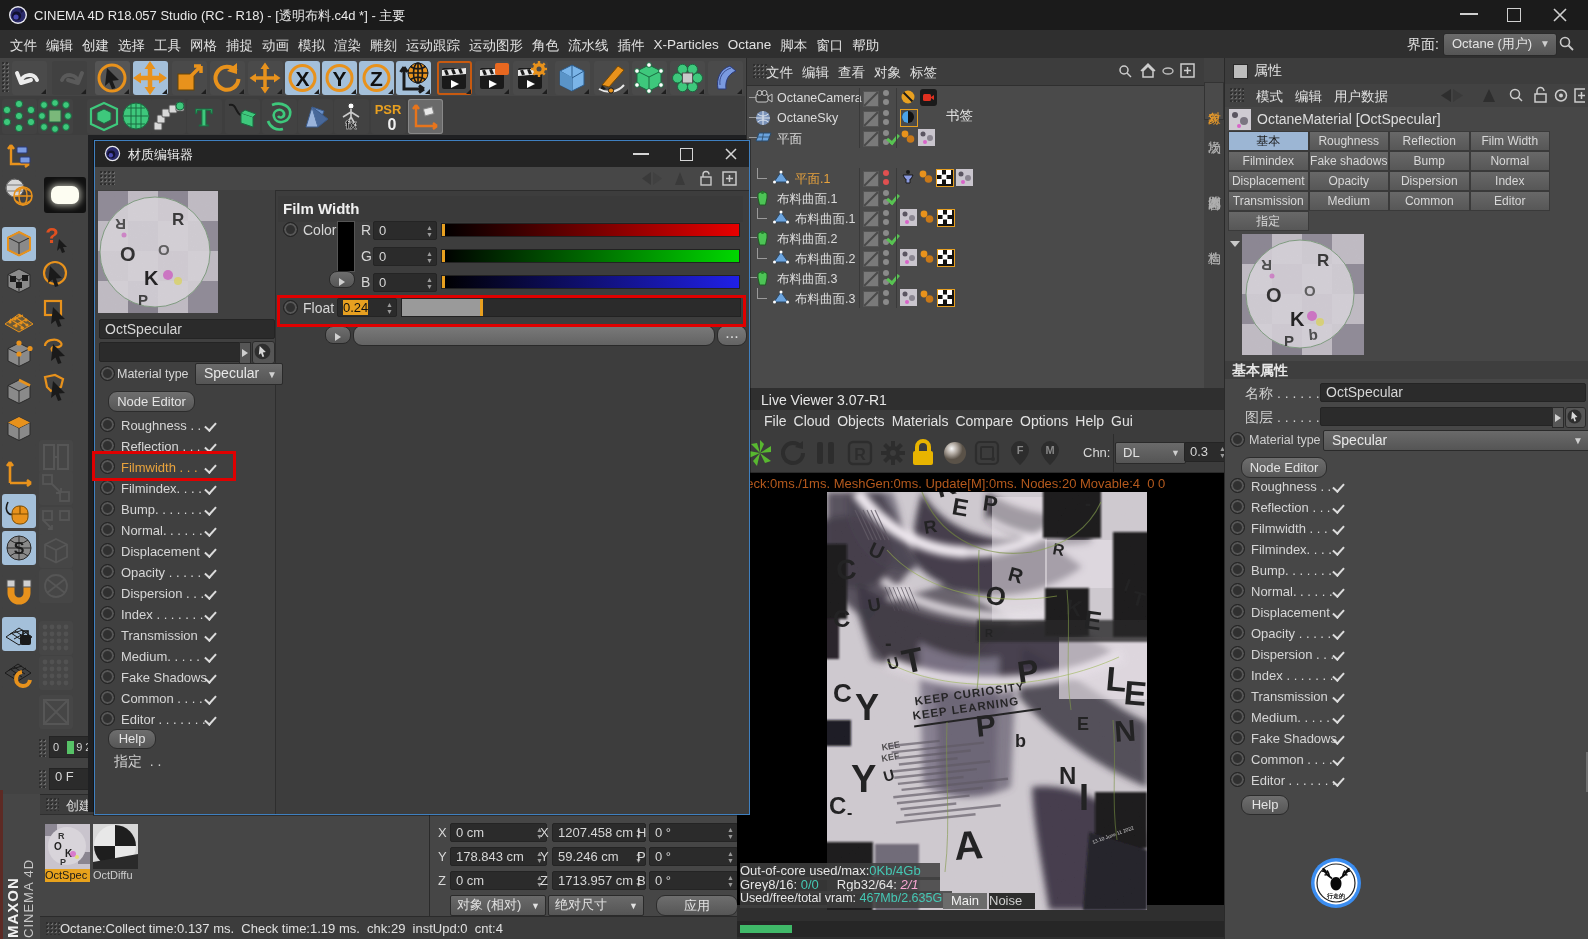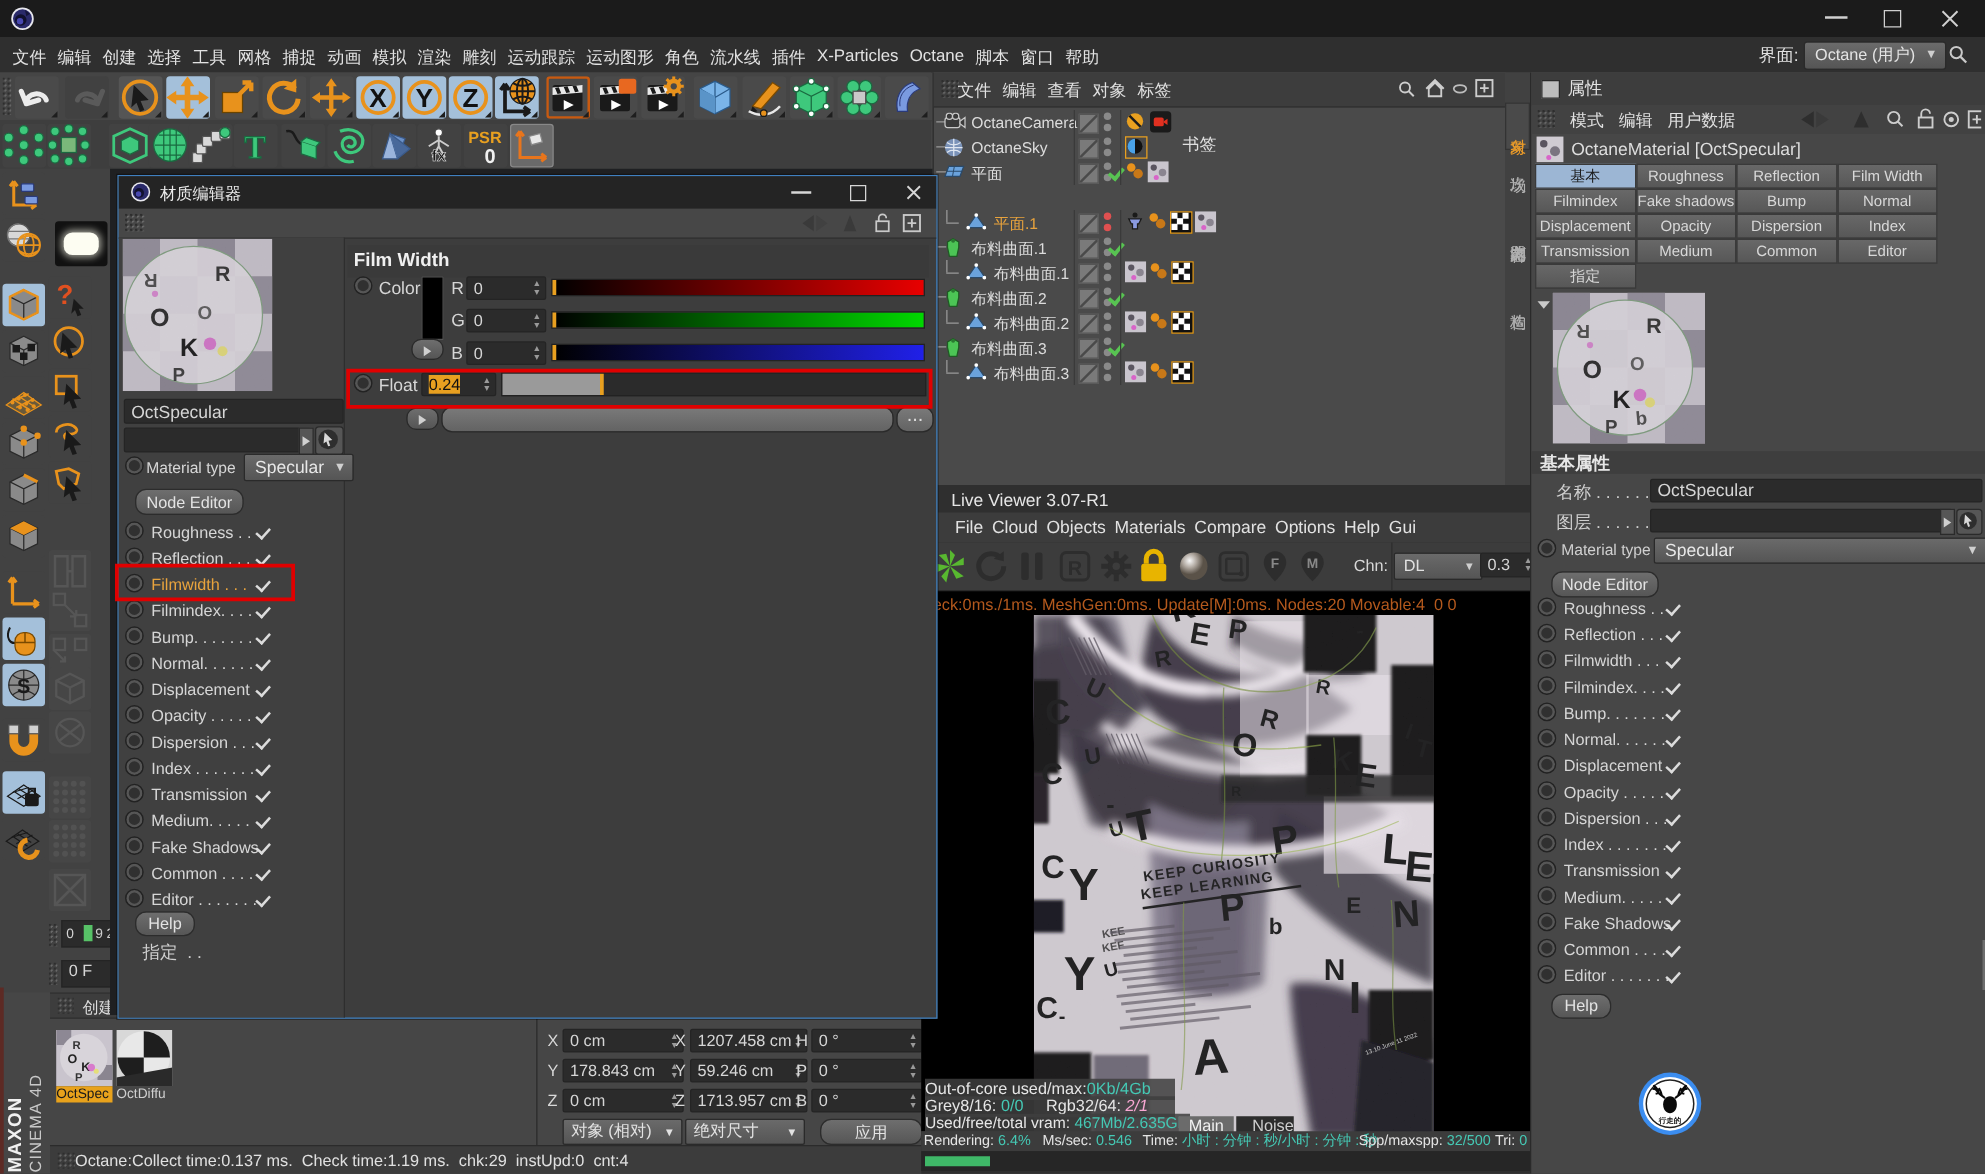--- a/index.html
+++ b/index.html
@@ -28,20 +28,21 @@
 <body>
 
 <div class="abs" style="left:0;top:0;width:1588px;height:30px;background:#1b1b1b;">
   <svg class="abs" style="left:8px;top:5px;" width="20" height="20" viewBox="0 0 20 20">
     <circle cx="10" cy="10" r="9" fill="#e8e8ee"></circle>
     <circle cx="10" cy="10" r="7.6" fill="#2a2a6a"></circle>
     <circle cx="8.6" cy="11" r="4.6" fill="#11112e"></circle>
     <circle cx="8" cy="12" r="2.6" fill="#4848b0"></circle>
     <path d="M12 3 L16 6 L13 8 Z" fill="#15153a"></path>
   </svg>
+  <div class="abs" style="left:34px;top:7px;color:#e8e8e8;font-size:13px;">CINEMA 4D R18.057 Studio (RC - R18) - [透明布料.c4d *] - 主要</div>
   <div class="abs" style="left:1460px;top:13px;width:18px;height:2px;background:#cfcfcf;"></div>
   <div class="abs" style="left:1507px;top:8px;width:12px;height:12px;border:1.5px solid #cfcfcf;"></div>
   <svg class="abs" style="left:1552px;top:7px;" width="16" height="16" viewBox="0 0 16 16">
     <path d="M2 2 L14 14 M14 2 L2 14" stroke="#cfcfcf" stroke-width="1.6"></path>
   </svg>
 </div>
 
 <div class="abs" style="left:0;top:30px;width:1588px;height:28px;background:#2f2f2f;color:#e2e2e2;font-size:14px;">
   <div class="abs" style="left:10px;top:7px;display:flex;gap:9px;white-space:nowrap;font-size:13.5px;">
     <span style="width:27px;overflow:visible;flex:none;">文件</span>
@@ -1306,29 +1307,22 @@
         <path d="M120 230 C118 280 124 330 118 380" stroke="#7a9638" stroke-width="1" fill="none" opacity=".6"></path>
         <rect width="320" height="418" filter="url(#grain)" opacity=".10"></rect>
       </svg>
     </div>
   <div class="abs" style="left:2px;top:88px;color:#b4591d;font-size:13px;">neck:0ms./1ms. MeshGen:0ms. Update[M]:0ms. Nodes:20 Movable:4&nbsp; 0 0</div>
 
   <div class="abs" style="left:3px;top:475px;width:200px;height:17px;background:rgba(62,62,62,.85);color:#e6e6e6;font-size:13px;">Out-of-core used/max:<span style="color:#45c8b4;">0Kb/4Gb</span></div>
   <div class="abs" style="left:3px;top:489px;width:200px;height:17px;background:rgba(62,62,62,.85);color:#e6e6e6;font-size:13px;">Grey8/16: <span style="color:#45c8b4;">0/0</span>&nbsp;&nbsp;&nbsp;&nbsp;&nbsp;Rgb32/64: <span style="color:#f9a8d4;font-style:italic;">2/1</span></div>
   <div class="abs" style="left:3px;top:503px;width:212px;height:17px;background:rgba(62,62,62,.85);color:#e6e6e6;font-size:12.5px;white-space:nowrap;">Used/free/total vram: <span style="color:#45c8b4;">467Mb/2.635Gb/4Gb</span></div>
   <div class="abs" style="left:206px;top:505px;width:44px;height:16px;background:#6b6b6b;color:#f0f0f0;font-size:13px;text-align:center;">Main</div>
-  <div class="abs" style="left:252px;top:505px;width:46px;height:16px;background:#2d2d2d;color:#cfcfcf;font-size:13px;text-align:right;">Noise</div>
-
-  <div class="abs" style="left:0;top:517px;width:487px;height:16px;background:#3c3c3c;color:#e4e4e4;font-size:11.5px;line-height:16px;">
-    <span style="position:absolute;left:2px;">Rendering: <span style="color:#45c8b4;">6.4%</span></span>
-    <span style="position:absolute;left:97px;">Ms/sec: <span style="color:#45c8b4;">0.546</span></span>
-    <span style="position:absolute;left:177px;">Time: <span style="color:#45c8b4;">小时 : 分钟 : 秒/小时 : 分钟 : 秒</span></span>
-    <span style="position:absolute;left:350px;">Spp/maxspp: <span style="color:#45c8b4;">32/500</span></span>
-    <span style="position:absolute;left:459px;">Tri: <span style="color:#45c8b4;">0</span></span>
-  </div>
+  <div class="abs" style="left:252px;top:505px;width:46px;height:16px;background:#2d2d2d;color:#cfcfcf;font-size:13px;text-align:left;">Noise</div>
+
   <div class="abs" style="left:0;top:533px;width:487px;height:16px;background:#262626;">
     <div class="abs" style="left:3px;top:4px;width:52px;height:8px;background:#3fb868;"></div>
   </div>
 </div>
 
 <div class="abs" style="left:1224px;top:58px;width:364px;height:881px;background:#474747;border-left:1px solid #2a2a2a;">
 
   <div class="abs" style="left:0;top:0;width:364px;height:26px;background:#3d3d3d;border-bottom:1px solid #2f2f2f;">
     <div class="abs" style="left:8px;top:6px;width:13px;height:13px;background:#bdbdbd;border:1px solid #2a2a2a;"></div>
     <div class="abs" style="left:29px;top:4px;color:#e2e2e2;font-size:14px;">属性</div>

